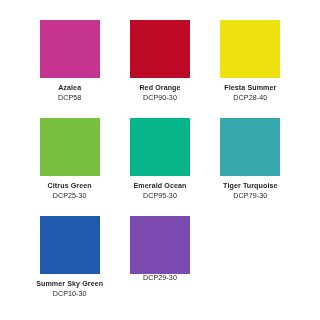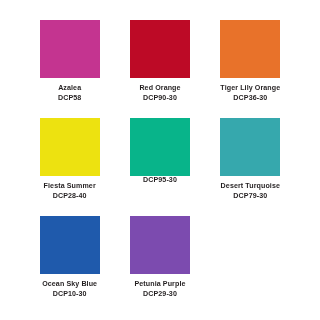--- a/index.html
+++ b/index.html
@@ -40,21 +40,21 @@
     font-size: 7.1px;
     font-weight: bold;
     color: #231f20;
     line-height: 1.35;
     text-align: center;
     letter-spacing: 0.1px;
     white-space: nowrap;
   }
   .swatch-code {
     font-size: 7.1px;
-    font-weight: bold;
+    font-weight: normal;
     color: #231f20;
     line-height: 1.35;
     text-align: center;
     letter-spacing: 0.1px;
     white-space: nowrap;
   }
 </style>
 </head>
 <body style="background-color: rgb(255, 255, 255);">
 
@@ -65,49 +65,49 @@
     <span class="swatch-name">Azalea</span>
     <span class="swatch-code">DCP58</span>
   </div>
 
   <div class="swatch-cell">
     <span class="swatch-chip" style="background-color: rgb(189, 10, 38);"></span>
     <span class="swatch-name">Red Orange</span>
     <span class="swatch-code">DCP90-30</span>
   </div>
 
-  <div class="swatch-cell">
-    <span class="swatch-chip" style="background-color: rgb(232, 114, 42);"></span>
-    <span class="swatch-name">Tiger Lily Orange</span>
-    <span class="swatch-code">DCP36-30</span>
-  </div>
 
   <div class="swatch-cell">
     <span class="swatch-chip" style="background-color: rgb(237, 226, 16);"></span>
     <span class="swatch-name">Fiesta Summer</span>
     <span class="swatch-code">DCP28-40</span>
   </div>
 
+  <div class="swatch-cell">
+    <span class="swatch-chip" style="background-color: rgb(121, 192, 64);"></span>
+    <span class="swatch-name">Citrus Green</span>
+    <span class="swatch-code">DCP25-30</span>
+  </div>
 
   <div class="swatch-cell">
     <span class="swatch-chip" style="background-color: rgb(8, 180, 138);"></span>
+    <span class="swatch-name">Emerald Ocean</span>
     <span class="swatch-code">DCP95-30</span>
   </div>
 
   <div class="swatch-cell">
     <span class="swatch-chip" style="background-color: rgb(54, 168, 173);"></span>
-    <span class="swatch-name">Desert Turquoise</span>
+    <span class="swatch-name">Tiger Turquoise</span>
     <span class="swatch-code">DCP79-30</span>
   </div>
 
   <div class="swatch-cell">
     <span class="swatch-chip" style="background-color: rgb(31, 90, 172);"></span>
-    <span class="swatch-name">Ocean Sky Blue</span>
+    <span class="swatch-name">Summer Sky Green</span>
     <span class="swatch-code">DCP10-30</span>
   </div>
 
   <div class="swatch-cell">
     <span class="swatch-chip" style="background-color: rgb(124, 75, 175);"></span>
-    <span class="swatch-name">Petunia Purple</span>
     <span class="swatch-code">DCP29-30</span>
   </div>
 
 </div>
 
 </body></html>

